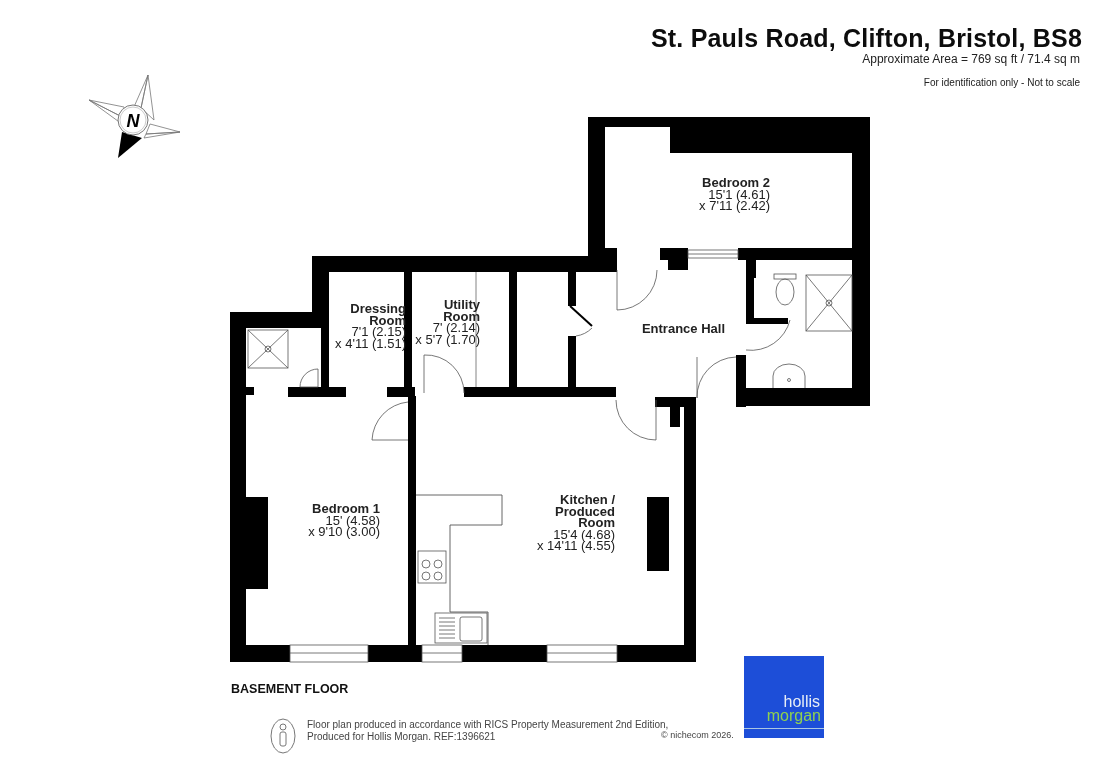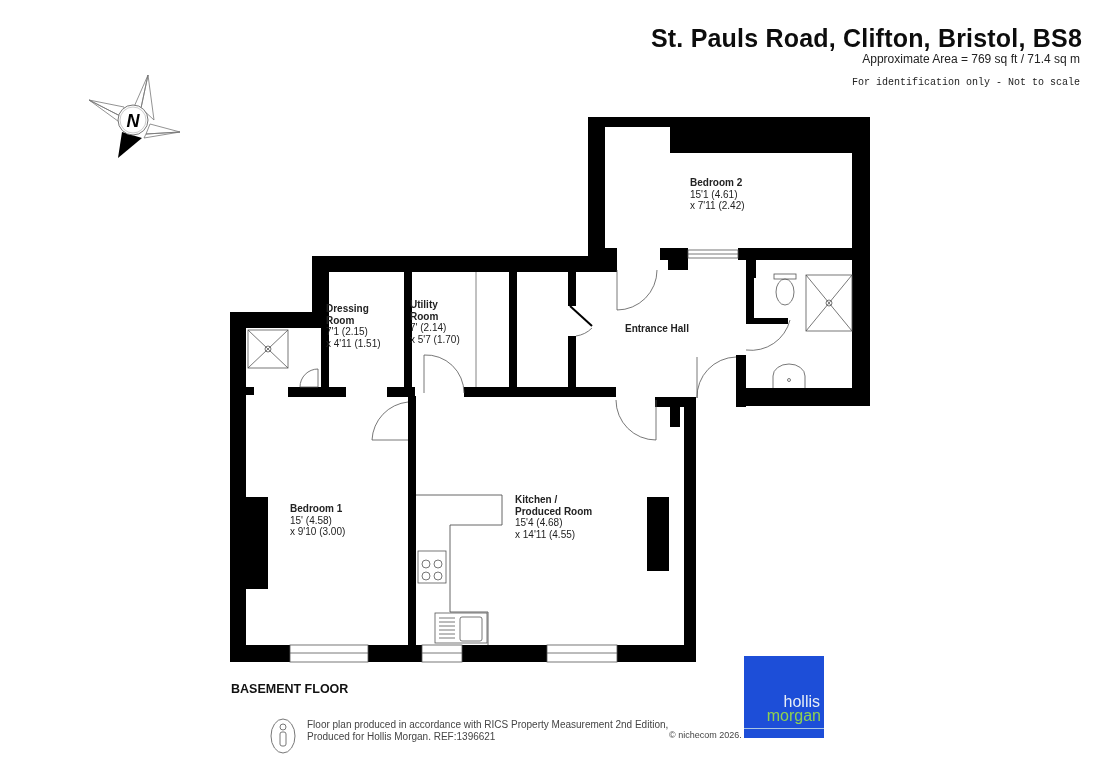--- a/index.html
+++ b/index.html
@@ -1,26 +1,26 @@
 <!DOCTYPE html>
 <html><head>
 <meta charset="utf-8">
 <style>
   html, body { margin: 0; padding: 0; background: #ffffff; }
   body { width: 1100px; height: 777px; position: relative; overflow: hidden; font-family: "Liberation Sans", sans-serif; color: #111; }
   .header-title { position: absolute; right: 18px; top: 14px; font-size: 25px; font-weight: bold; letter-spacing: 0.2px; color: #0d0d0d; margin-top: 10px; }
   .header-area { position: absolute; right: 20px; top: 52px; font-size: 12px; color: #222; }
-  .header-note { position: absolute; right: 20px; top: 77px; font-size: 10px; color: #222; font-family: Liberation Mono, monospace; }
+  .header-note { position: absolute; right: 20px; top: 77px; font-size: 10px; color: #222; }
   .compass { position: absolute; left: 86px; top: 72px; width: 100px; height: 100px; }
   .plan { position: absolute; left: 0; top: 0; width: 1100px; height: 777px; }
-  .room-label { position: absolute; text-align: left; font-size: 10px; line-height: 11.5px; color: #222; }
+  .room-label { position: absolute; text-align: right; font-size: 13px; line-height: 11.5px; color: #222; }
   .room-label .name { font-weight: bold; }
   .floor-label { position: absolute; left: 231px; top: 682px; font-size: 12.5px; font-weight: bold; color: #111; }
   .footer { position: absolute; left: 307px; top: 719px; font-size: 10px; line-height: 11.5px; color: #444; }
-  .footer-copy { position: absolute; left: 661px; top: 730px; font-size: 9px; color: #444; margin-left: 8px; }
+  .footer-copy { position: absolute; left: 661px; top: 730px; font-size: 9px; color: #444; }
   .ipms-icon { position: absolute; left: 270px; top: 718px; width: 26px; height: 36px; }
   .logo { position: absolute; left: 744px; top: 656px; width: 80px; height: 82px; background: #1d4ed8; }
   .logo .l1 { position: absolute; right: 4px; top: 38px; font-size: 16px; color: #e8eef6; line-height: 16px; }
   .logo .l2 { position: absolute; right: 3px; top: 52px; font-size: 16px; color: #8fd14f; line-height: 16px; margin-left: 44px; }
   .logo .rule { position: absolute; left: 0; right: 0; top: 72px; height: 1px; background: #aac6e2; }
 </style>
 </head>
 <body>
 
 <div class="header-title">St. Pauls Road, Clifton, Bristol, BS8</div>

